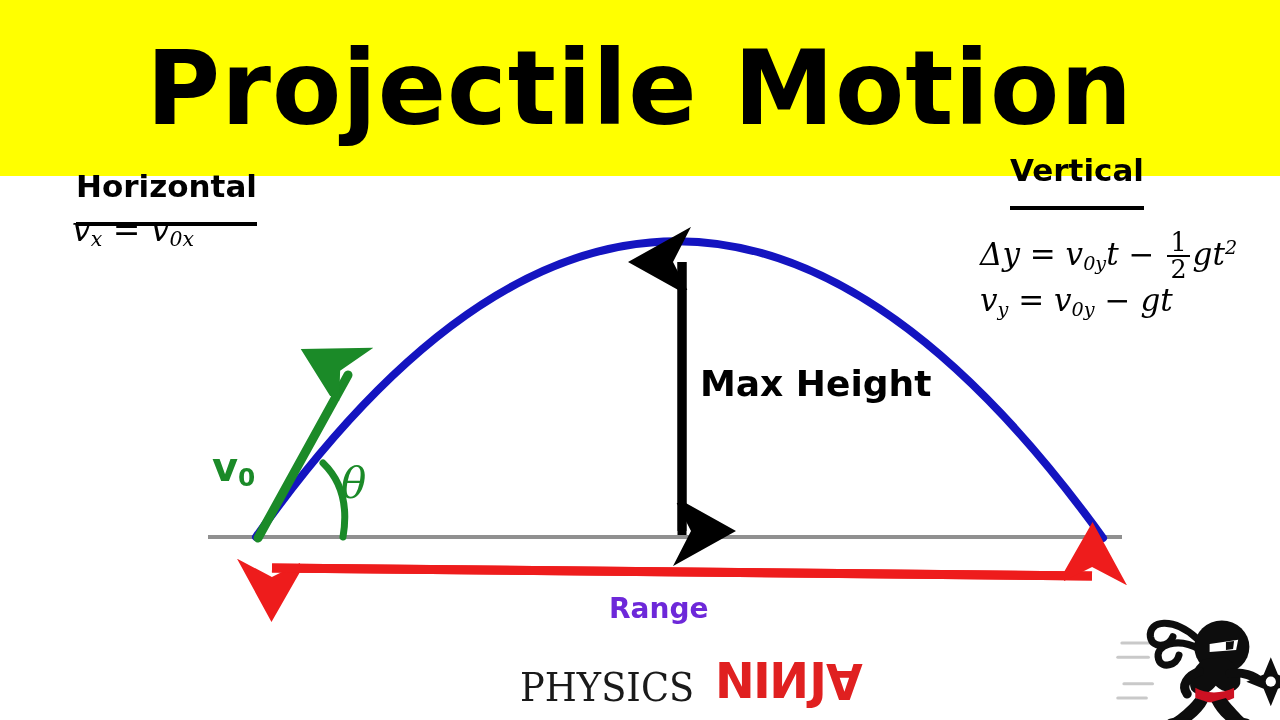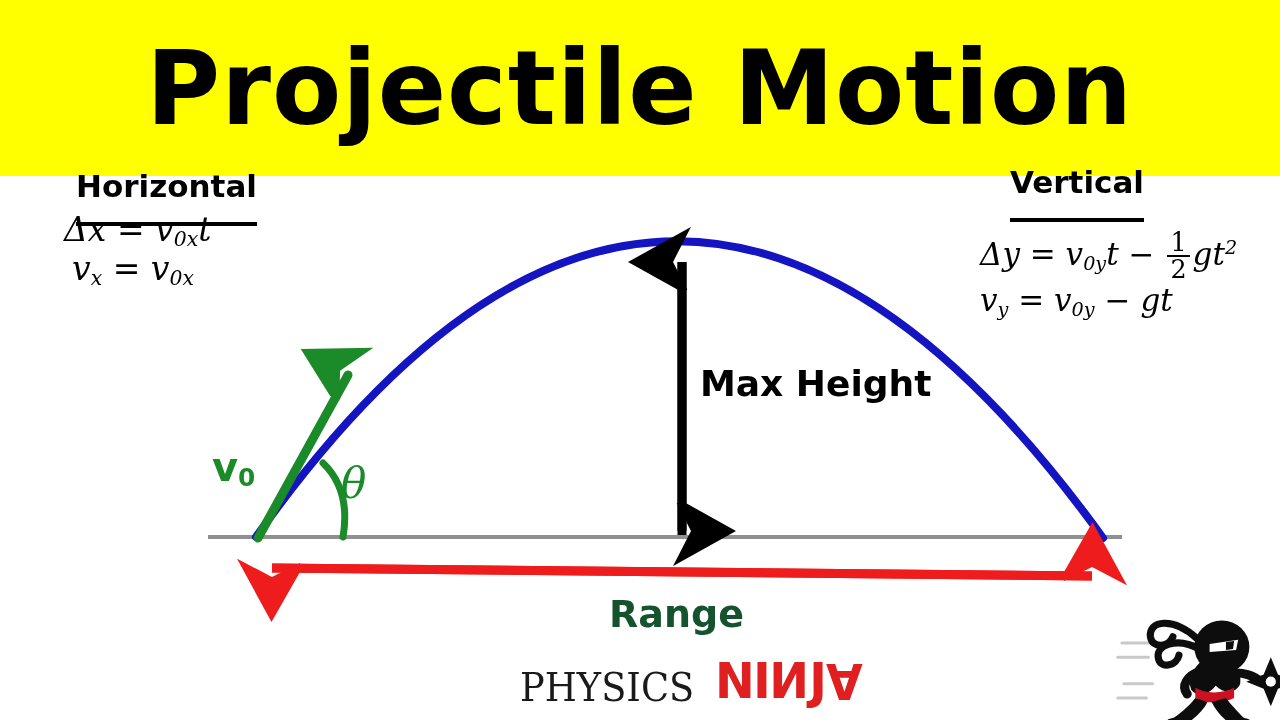--- a/index.html
+++ b/index.html
@@ -43,21 +43,21 @@
     position: absolute;
     font-family: "DejaVu Sans", sans-serif;
     font-size: 31px;
     font-weight: bold;
     color: #000000;
     border-bottom: 4px solid #000000;
     padding-bottom: 18px;
     white-space: nowrap;
   }
   #heading-horizontal { left: 76px; top: 168px; }
-  #heading-vertical   { left: 1010px; top: 164px; }
+  #heading-vertical   { left: 1010px; top: 152px; }
 
   
   .equation-block {
     position: absolute;
     font-family: "DejaVu Serif", serif;
     color: #000000;
     white-space: nowrap;
   }
   .eq-line {
     font-style: italic;
@@ -109,22 +109,22 @@
   }
   #label-max-height {
     left: 700px;
     top: 363px;
     font-size: 36px;
     color: #000000;
   }
   #label-range {
     left: 609px;
     top: 592px;
-    font-size: 38px;
-    color: #14532d;
+    font-size: 28px;
+    color: #6d28d9;
   }
   #label-v0 {
     left: 212px;
     top: 444px;
     font-size: 40px;
     color: #1B8A28;
   }
   #label-v0 .v0sub {
     font-size: 0.62em;
     vertical-align: -0.22em;
@@ -173,25 +173,20 @@
 <body>
 
 <div id="title-banner">
   <div id="title-text">Projectile Motion</div>
 </div>
 
 <div class="section-heading" id="heading-horizontal">Horizontal</div>
 <div class="section-heading" id="heading-vertical">Vertical</div>
 
 <div class="equation-block" id="eq-horizontal">
-  <div class="eq-line">
-    <span>Δx</span>
-    <span class="eq-up">=</span>
-    <span>v</span><sub class="eqsub">0x</sub><span>t</span>
-  </div>
   <div class="eq-line line2">
     <span>v</span><sub class="eqsub">x</sub>
     <span class="eq-up">=</span>
     <span>v</span><sub class="eqsub">0x</sub>
   </div>
 </div>
 
 <div class="equation-block" id="eq-vertical">
   <div class="eq-line">
     <span>Δy</span>

